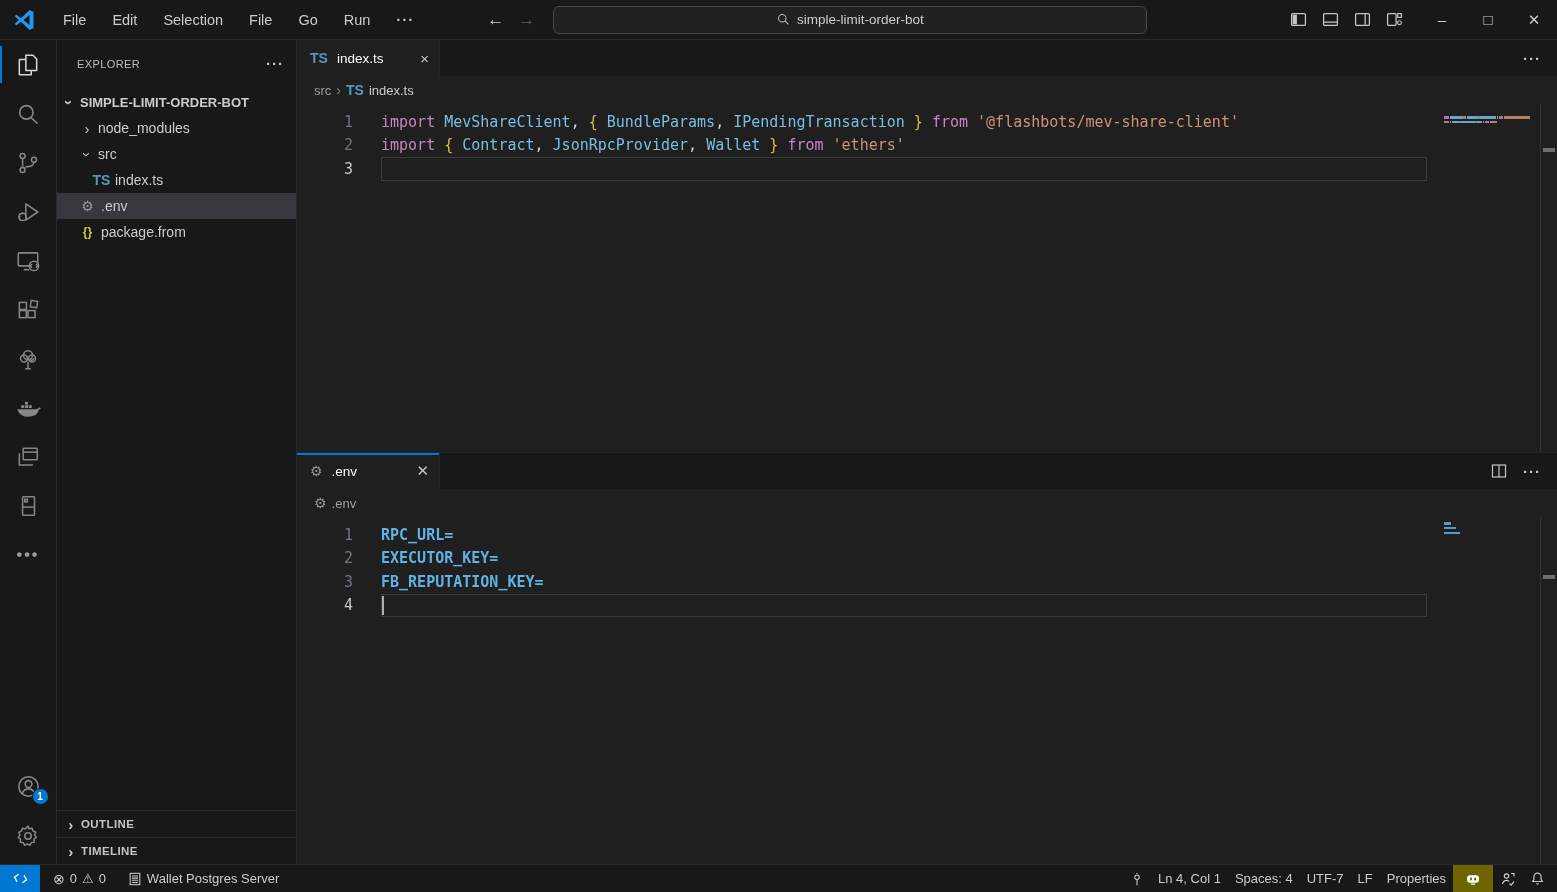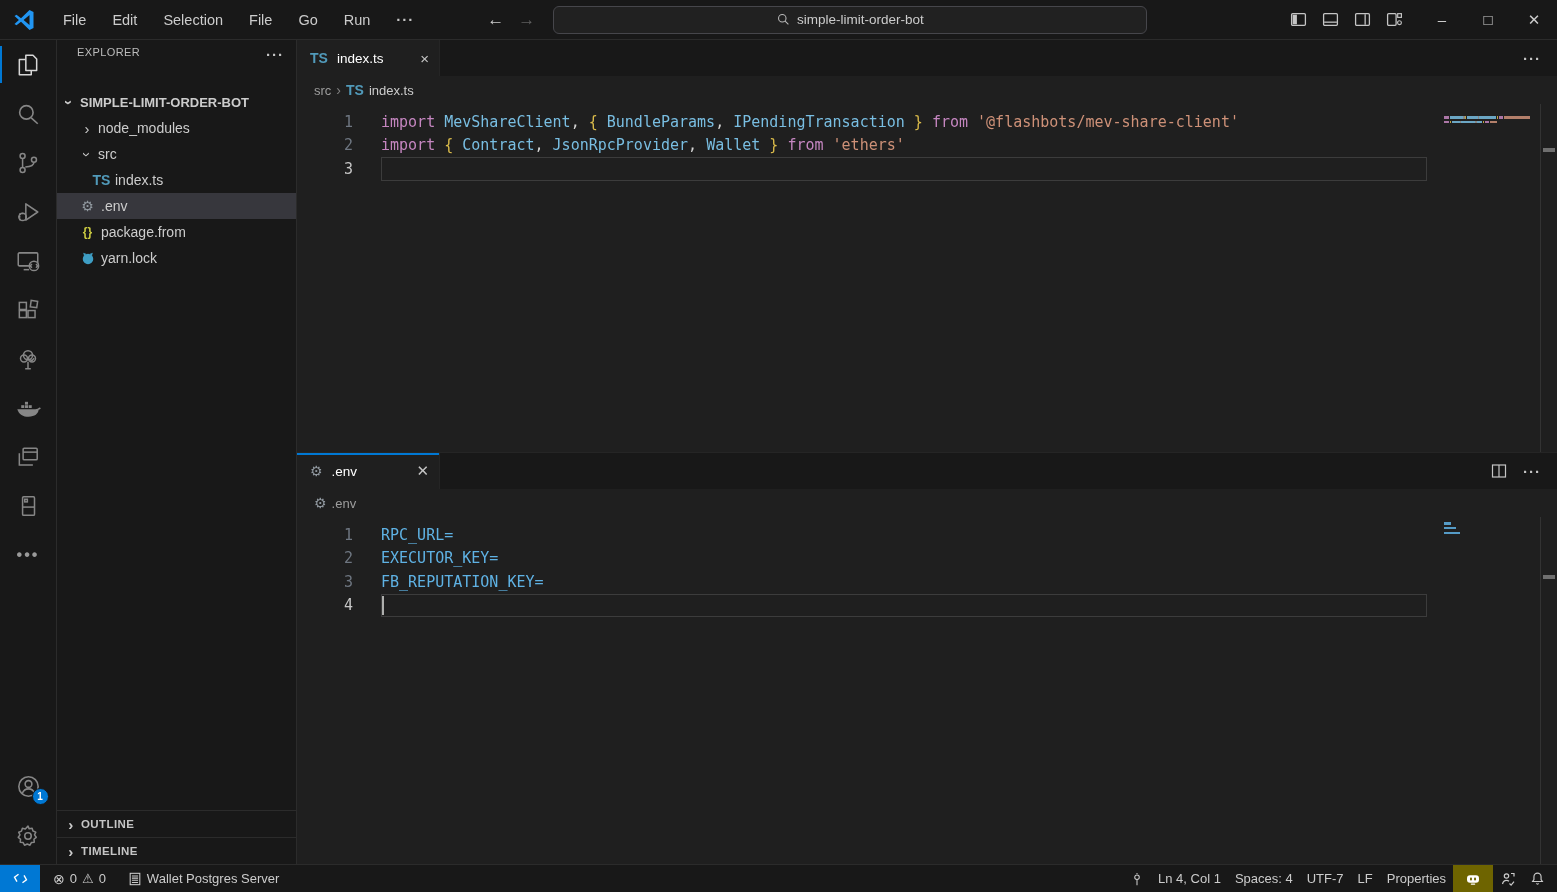--- a/index.html
+++ b/index.html
@@ -29,21 +29,21 @@
   .activitybar { width:57px; flex:none; background:#181818; border-right:1px solid #2b2b2b; display:flex; flex-direction:column; align-items:center; }
   .ab-item { width:57px; height:49px; display:flex; align-items:center; justify-content:center; color:#868686; position:relative; }
   .ab-item.active { color:#d7d7d7; }
   .ab-item.active::before { content:''; position:absolute; left:0; top:6px; bottom:6px; width:2px; background:#0078d4; }
   .ab-ellipsis { font-size:16px; font-weight:bold; letter-spacing:2px; color:#9a9a9a; }
   .ab-bottom { margin-top:auto; }
   .ab-badge { position:absolute; right:8px; bottom:6px; min-width:17px; height:17px; border-radius:9px; background:#0078d4; color:#fff; font-size:10px; font-weight:bold; display:flex; align-items:center; justify-content:center; border:1.5px solid #181818; }
 
   
   .sidebar { width:240px; flex:none; background:#181818; border-right:1px solid #2b2b2b; display:flex; flex-direction:column; font-size:13px; }
-  .sb-header { height:35px; flex:none; display:flex; align-items:flex-start; padding:0 12px 0 20px; margin-top:6px; }
+  .sb-header { height:35px; flex:none; display:flex; align-items:center; padding:0 12px 0 20px; margin-top:6px; }
   .sb-title { font-size:11px; letter-spacing:.4px; color:#bcbcbc; }
   .sb-actions { margin-left:auto; color:#c5c5c5; font-size:15px; font-weight:bold; letter-spacing:1px; }
   .tree { margin-top:8px; }
   .tree-row { height:26px; display:flex; align-items:center; gap:5px; color:#cccccc; font-size:14px; padding-left:22px; position:relative; }
   .tree-row.root { padding-left:6px; font-weight:bold; font-size:13px; }
   .tree-row.folder { padding-left:24px; }
   .tree-row.nested { padding-left:36px; }
   .tree-row.selected { background:#37373d; }
   .chev { display:inline-block; font-size:15px; color:#cccccc; width:12px; text-align:center; line-height:1; }
   .chev.down { transform:rotate(90deg); }
@@ -74,21 +74,21 @@
   .ltext { padding-left:28px; white-space:pre; position:relative; }
   .codeline.current .gutter { color:#c6c6c6; }
   .codeline.current::after { content:''; position:absolute; left:84px; right:130px; top:0; bottom:0; border:1px solid #3c3c3c; pointer-events:none; }
   .cursor { position:absolute; left:85px; top:2.5px; width:1.5px; height:18.5px; background:#aeafad; z-index:2; }
 
   .tok-kw { color:#C586C0; }
   .tok-id { color:#79BEE2; }
   .tok-pn { color:#D4D4D4; }
   .tok-br { color:#D9BA4A; }
   .tok-str { color:#CE9178; }
-  .tok-envk { color:#5FB2E4; }
+  .tok-envk { color:#5FB2E4;font-weight:bold; }
 
   .minimap { position:absolute; top:12px; right:18px; width:95px; }
   .mm-line { height:2.6px; margin-bottom:2.2px; display:flex; }
   .mm-seg { height:100%; opacity:.85; }
   .scrollbar-lane { position:absolute; top:0; right:0; bottom:0; width:17px; border-left:1px solid #333333; }
   .sb-mark { position:absolute; left:2px; right:2px; height:4px; background:#6f6f6f; }
 
   
   .statusbar { height:28px; flex:none; background:#181818; border-top:1px solid #2b2b2b; display:flex; align-items:center; font-size:13px; color:#cccccc; }
   .remote-btn { width:40px; height:100%; background:#0078d4; color:#fff; display:flex; align-items:center; justify-content:center; flex:none; }
@@ -282,29 +282,20 @@
           <span>index.ts</span>
         </div>
         <div class="tree-row selected">
           <span class="fico gear-glyph">⚙</span>
           <span>.env</span>
         </div>
         <div class="tree-row">
           <span class="fico braces">{}</span>
           <span>package.from</span>
         </div>
-        <div class="tree-row">
-          <span class="fico">
-            <svg width="14" height="14" viewBox="0 0 16 16">
-                <circle cx="8" cy="9" r="6" fill="#3e9ec4"></circle>
-                <path d="M3.5 5.5L2.5 2l4 1.5zM12.5 5.5l1-3.5-4 1.5z" fill="#3e9ec4"></path>
-              </svg>
-          </span>
-          <span>yarn.lock</span>
-        </div>
       </div>
       <div class="sb-bottom">
         <div class="sb-section">
           <span class="chev">›</span>
           <span>OUTLINE</span>
         </div>
         <div class="sb-section">
           <span class="chev">›</span>
           <span>TIMELINE</span>
         </div>

